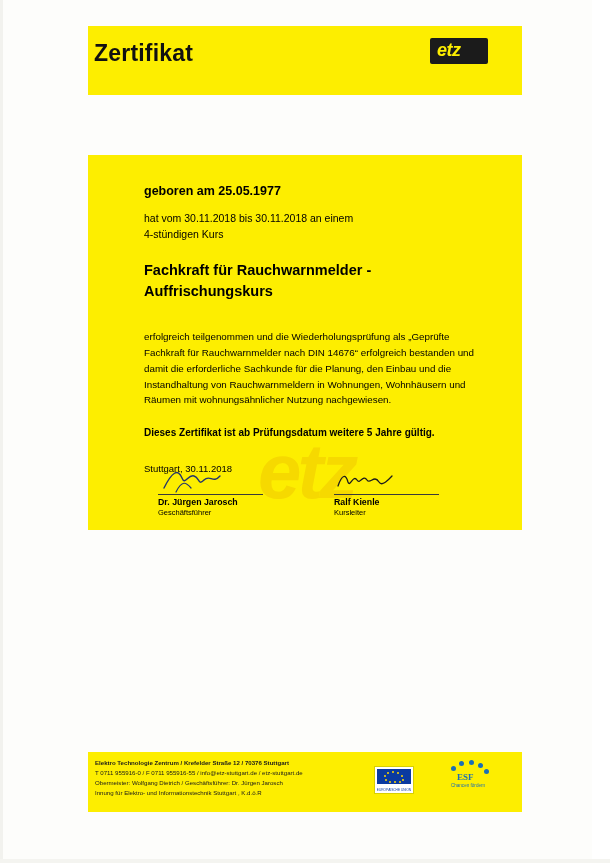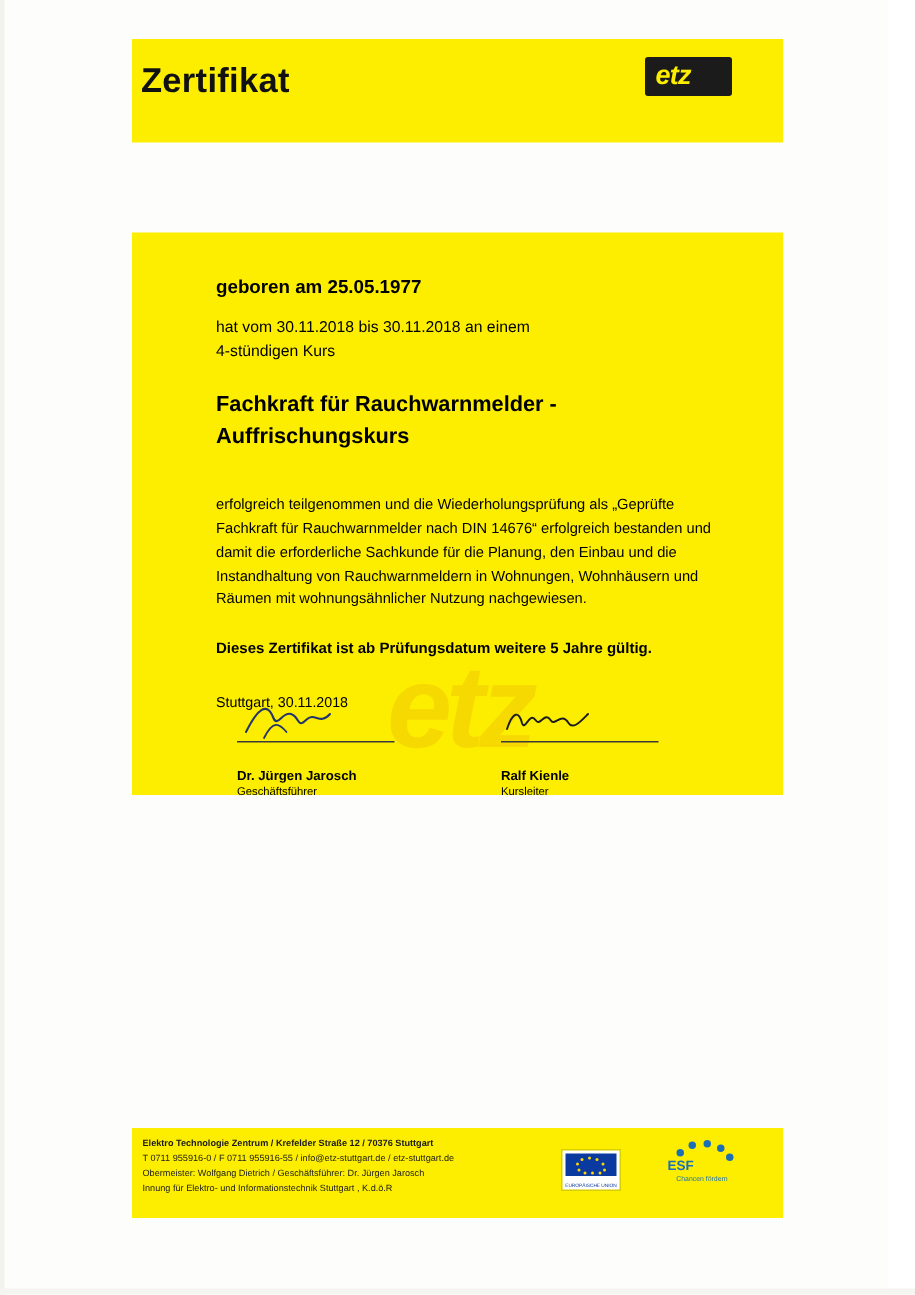--- a/index.html
+++ b/index.html
@@ -144,21 +144,21 @@
   }
   .sig-mark svg { position: absolute; left: 0; top: -4px; }
   .sig-rule {
     border-top: 0.8px solid #3a3a3a;
     width: 105px;
     margin-top: 1px;
   }
   .sig-name {
     font-size: 8.8px;
     font-weight: bold;
-    margin-top: 17px;
+    margin-top: 2px;
   }
   .sig-role {
     font-size: 7.5px;
     margin-top: 1px;
   }
   
   .footer-band {
     position: absolute;
     left: 88px;
     top: 752px;
@@ -214,25 +214,25 @@
   }
   .esf-dots { position: absolute; left: 14px; top: 0; }
   .esf-dot {
     position: absolute;
     width: 5px; height: 5px;
     border-radius: 50%;
     background: #1b6fb5;
   }
   .esf-word {
     position: absolute;
-    left: 8px; top: 12px;
+    left: 20px; top: 12px;
     font-size: 9px;
     font-weight: bold;
     color: #1b6fb5;
-    font-family: Liberation Sans, sans-serif;
+    font-family: Liberation Serif, serif;
   }
   .esf-sub {
     position: absolute;
     left: 0; top: 23px;
     width: 62px;
     text-align: center;
     font-size: 4.6px;
     color: #1b6fb5;
   }
   .scan-edge-left {

